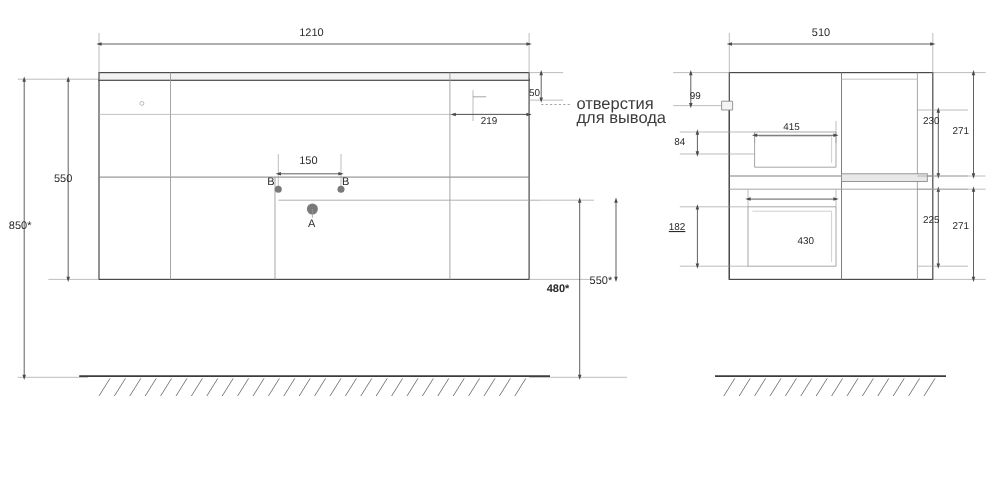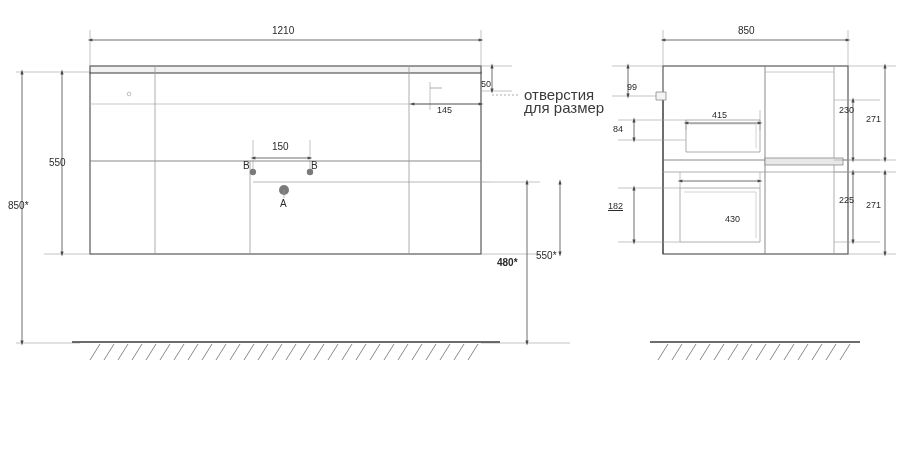--- a/index.html
+++ b/index.html
@@ -235,35 +235,35 @@
         <line x1="808" y1="344" x2="798" y2="360"></line>
           <line x1="822" y1="344" x2="812" y2="360"></line>
         <line x1="836" y1="344" x2="826" y2="360"></line>
           <line x1="850" y1="344" x2="840" y2="360"></line>
       </g>
     </g>
   </svg>
 
   <div class="lbl" style="left:272px; top:25px;">1210</div>
   <div class="lbl small" style="left:481px; top:79px;">50</div>
-  <div class="lbl small" style="left:437px; top:105px;">145</div>
+  <div class="lbl small" style="left:437px; top:105px;">219</div>
   <div class="lbl" style="left:272px; top:141px;">150</div>
   <div class="lbl" style="left:49px; top:157px;">550</div>
   <div class="lbl" style="left:8px; top:200px;">850*</div>
   <div class="lbl" style="left:497px; top:257px;font-weight:bold;">480*</div>
   <div class="lbl" style="left:536px; top:250px;">550*</div>
 
   <div class="pt-label" style="left:243px; top:160px;">B</div>
   <div class="pt-label" style="left:311px; top:160px;">B</div>
   <div class="pt-label" style="left:280px; top:198px;">A</div>
 
   <div class="lbl ru" style="left:524px; top:88px;">отверстия</div>
-  <div class="lbl ru" style="left:524px; top:101px;">для размер</div>
-
-  <div class="lbl" style="left:738px; top:25px;">850</div>
+  <div class="lbl ru" style="left:524px; top:101px;">для вывода</div>
+
+  <div class="lbl" style="left:738px; top:25px;">510</div>
   <div class="lbl small" style="left:607px; top:82px;padding-left:20px;">99</div>
   <div class="lbl small" style="left:712px; top:110px;">415</div>
   <div class="lbl small" style="left:613px; top:124px;">84</div>
   <div class="lbl small" style="left:725px; top:168px;margin-top:46px;">430</div>
   <div class="lbl small" style="left:608px; top:201px;text-decoration:underline;">182</div>
   <div class="lbl small" style="left:839px; top:105px;">230</div>
   <div class="lbl small" style="left:866px; top:114px;">271</div>
   <div class="lbl small" style="left:839px; top:195px;">225</div>
   <div class="lbl small" style="left:866px; top:200px;">271</div>
 

